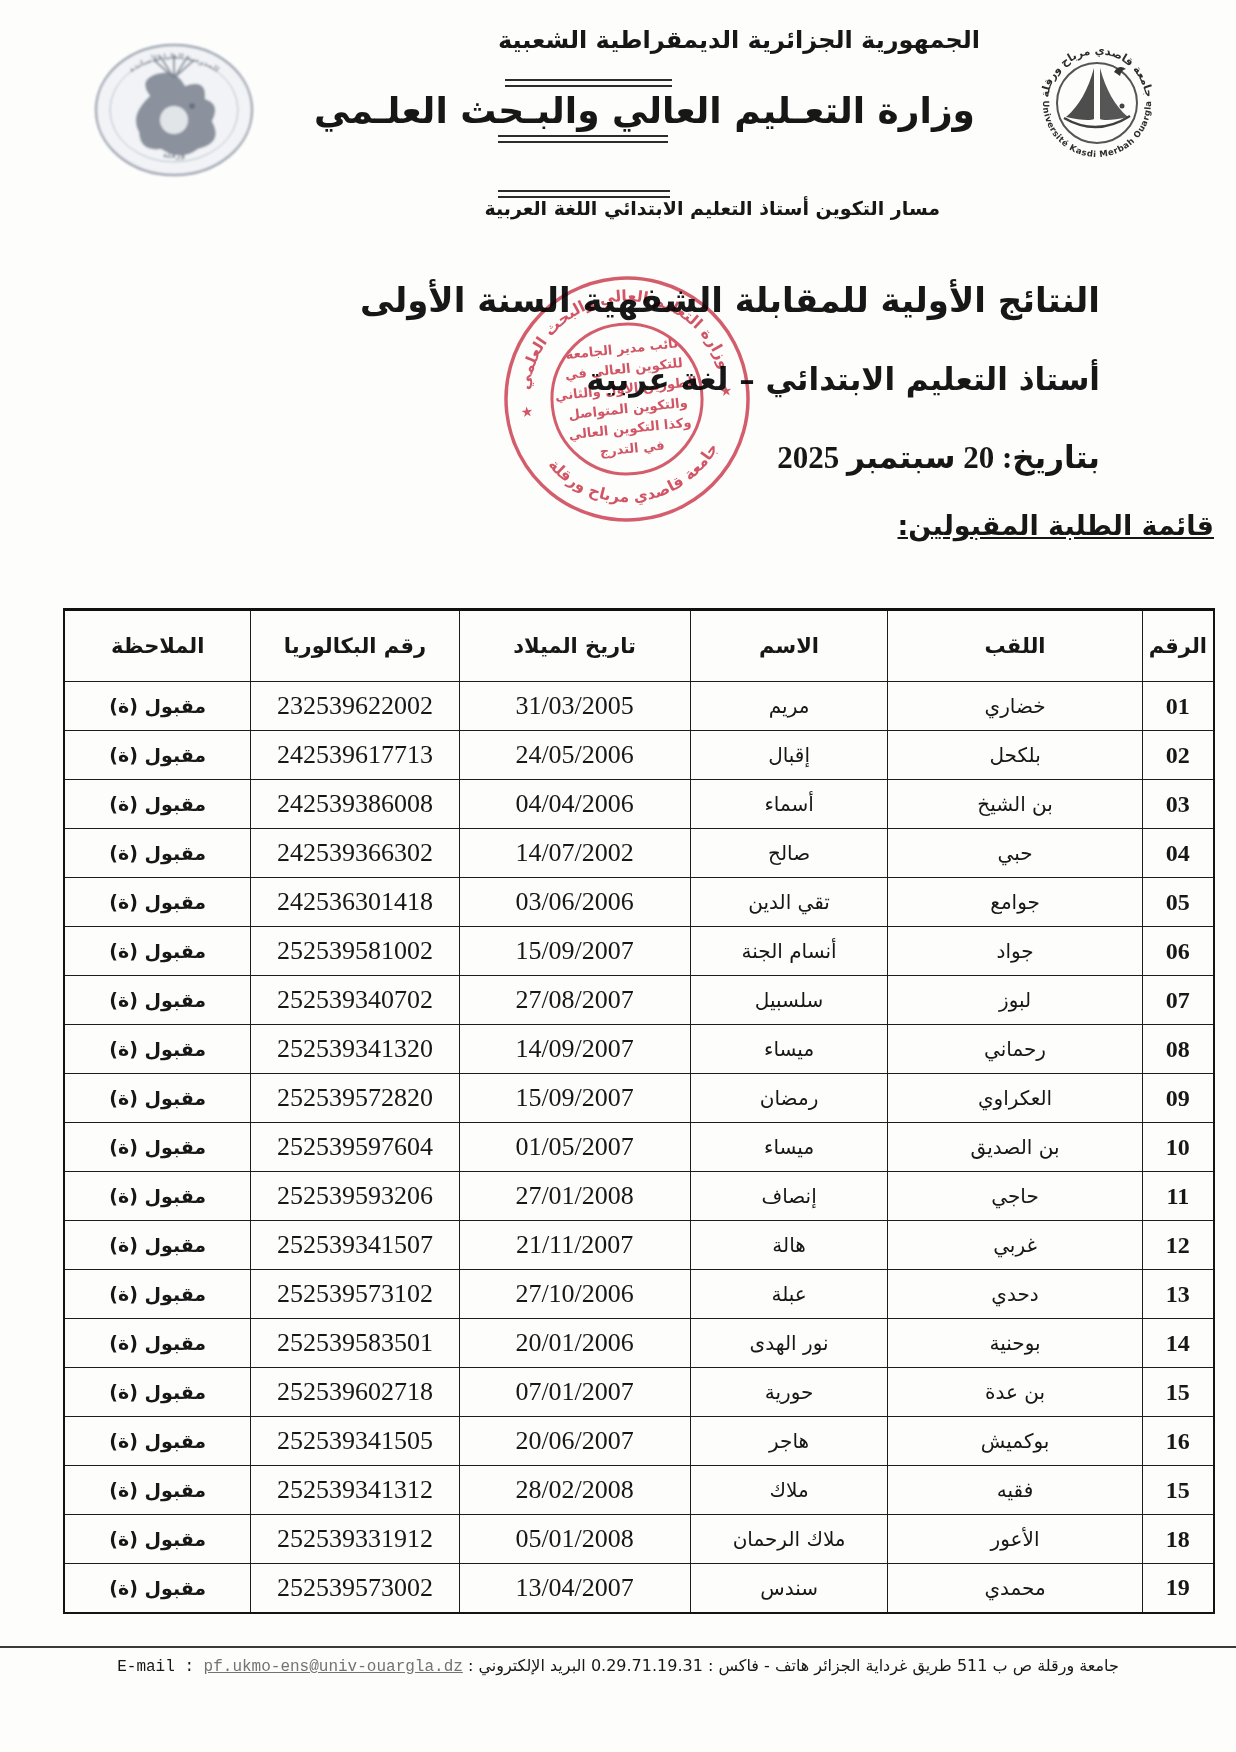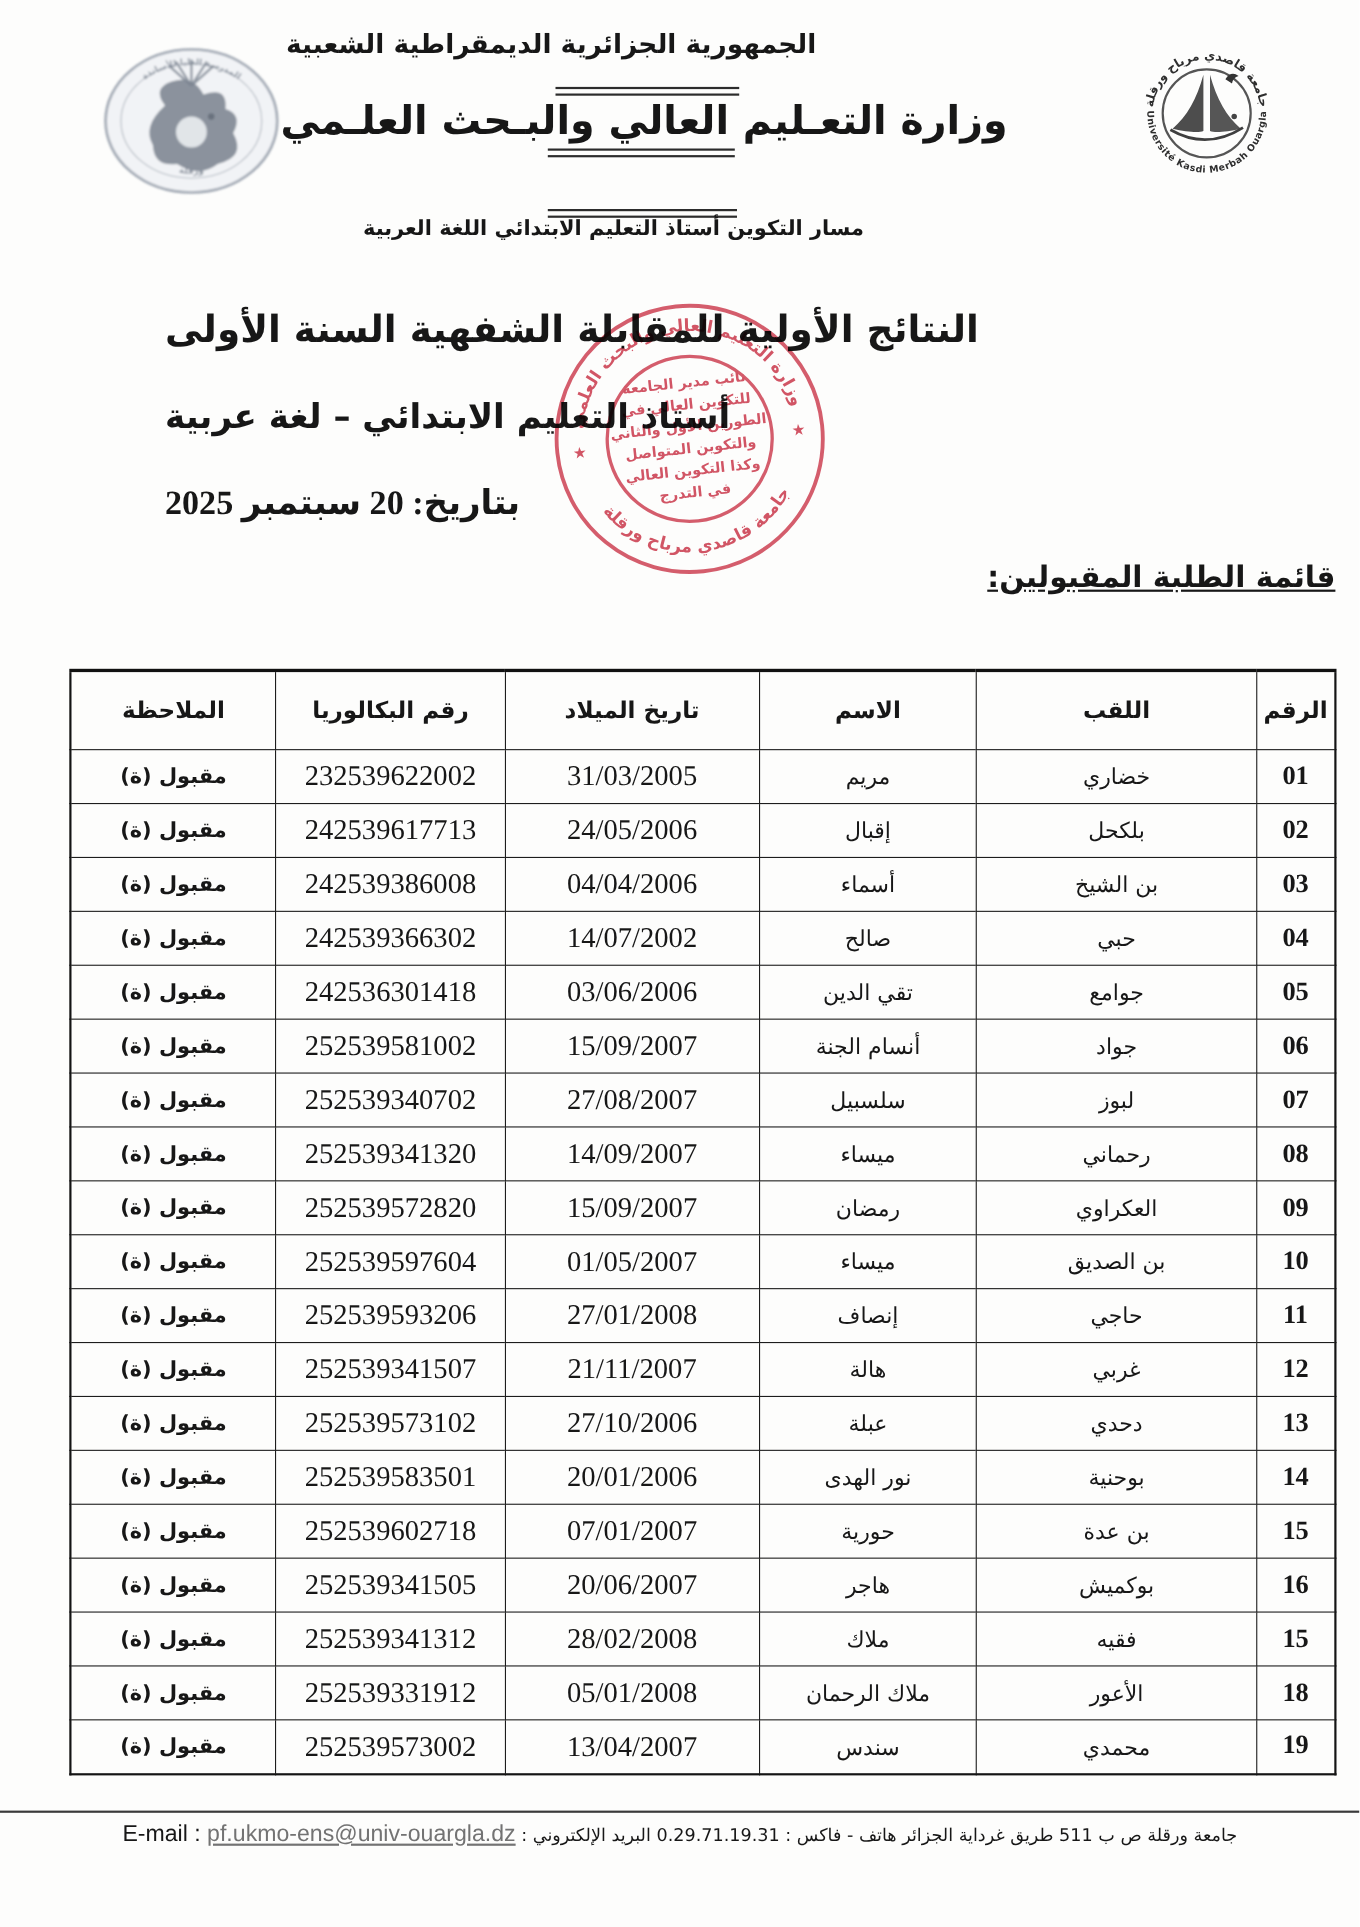--- a/index.html
+++ b/index.html
@@ -3,21 +3,21 @@
 <meta charset="utf-8">
 <style>
   * { margin:0; padding:0; box-sizing:border-box; }
   html,body { background:#ffffff; }
   .page {
     position:relative; width:1236px; height:1752px; margin:0 auto;
     background:#fdfdfc; color:#171717; overflow:hidden;
     font-family:"DejaVu Sans", sans-serif;
   }
   .abs { position:absolute; }
-  .ctr { text-align:left; }
+  .ctr { text-align:right; }
   .b { font-weight:bold; }
 
   
   .hline1 { left:260px; top:26px;  width:720px; font-size:24px; }
   .hline2 { left:255px; top:90px;  width:720px; font-size:36px; }
   .hline3 { left:180px; top:142px; width:800px; font-size:25px; }
   .hline4 { left:330px; top:197px; width:610px; font-size:19px; }
   .dline  { height:8px; border-top:2.5px solid #2c2c2c; border-bottom:2.5px solid #2c2c2c; }
   .d1 { left:505px; top:79px;  width:167px; }
   .d2 { left:498px; top:135px; width:170px; }
@@ -61,21 +61,21 @@
   .results-table tbody td { height:49px; }
   .c-num  { font-family:"Liberation Serif","DejaVu Serif",serif; font-weight:bold; font-size:24px; }
   .c-ar   { font-size:20px;margin-left:24px; }
   .c-date, .c-bac { font-family:"Liberation Serif","DejaVu Serif",serif; font-size:26px; }
   .c-note { font-size:19px; font-weight:bold; }
 
   
   .foot-rule { left:0; top:1646px; width:1236px; border-top:2.5px solid #3a3a3a; }
   .footer { left:0; top:1656px; width:1236px; text-align:center; direction:rtl;
             font-size:16px; }
-  .footer .lat { font-size:21px; font-family:Liberation Sans, sans-serif; }
+  .footer .lat { font-size:16px; font-family:Liberation Mono, monospace; }
   .footer a { color:#737373; }
 </style>
 </head>
 <body>
 
 <div class="page">
 
   <div class="abs logo-left">
     <svg width="172" height="152" viewBox="0 0 172 152">
       <defs>

